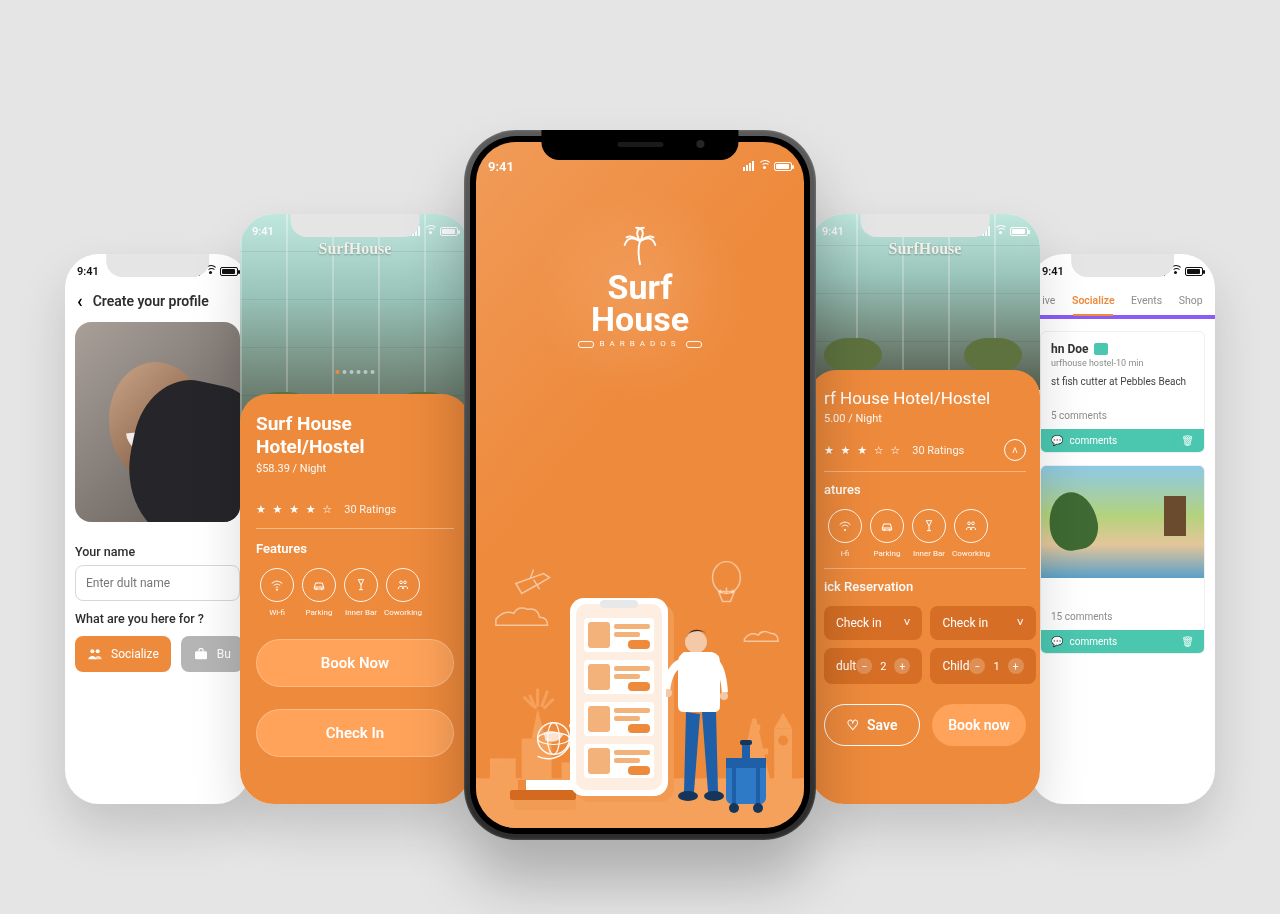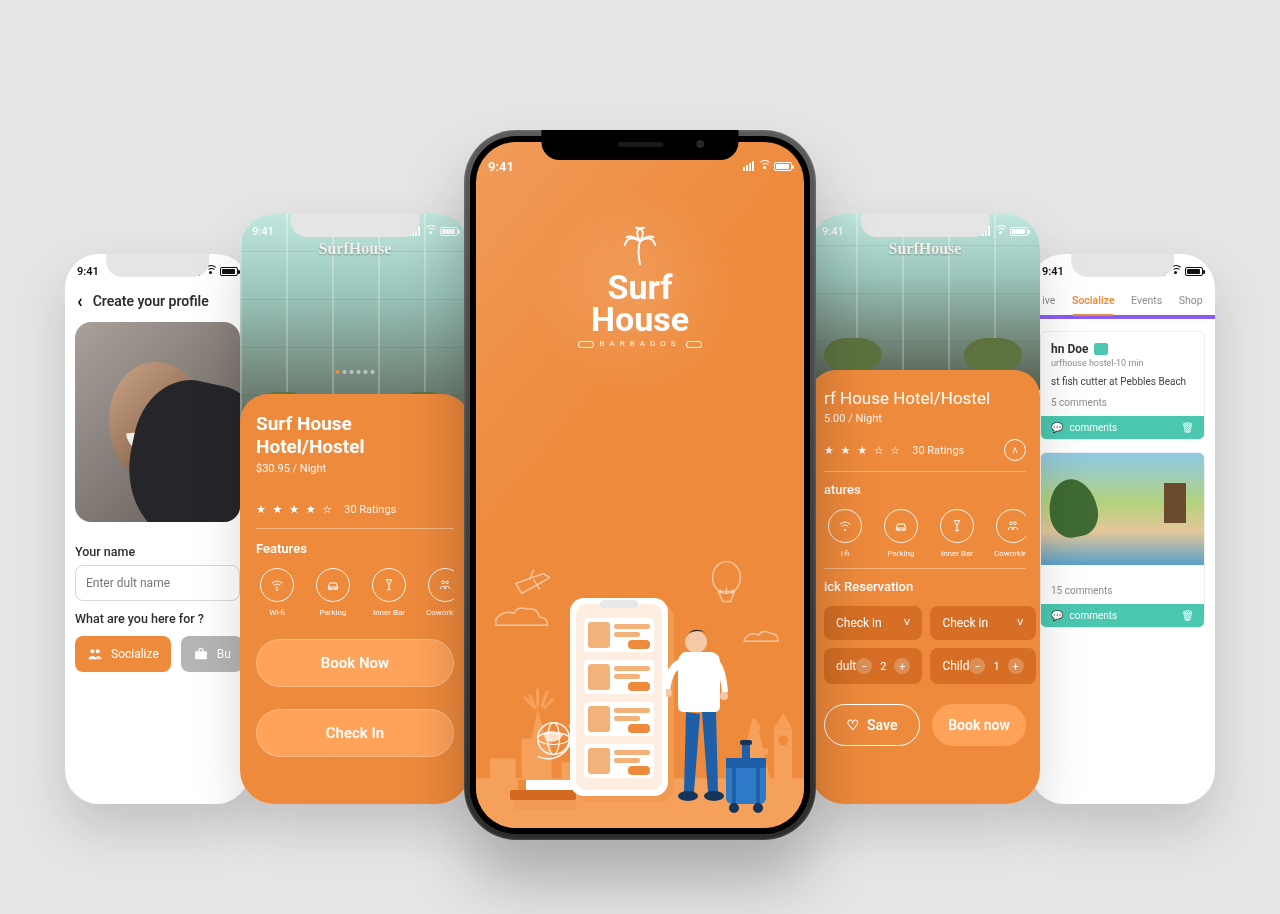--- a/index.html
+++ b/index.html
@@ -80,21 +80,21 @@
   .s2 .building{height:230px;}
   .s2 .dots{bottom:70px;}
   .s2 .sheet{position:absolute;left:0;right:0;top:180px;bottom:0;background:var(--orange);border-radius:28px 28px 0 0;padding:18px 16px 0;color:#fff;}
   .s2 h2{margin:0 0 4px;font-size:19px;font-weight:700;}
   .s2 .price{font-size:11px;opacity:.95;margin-bottom:28px;}
   .stars{letter-spacing:2px;font-size:11px;}
   .ratings{display:flex;align-items:center;gap:10px;color:#fff;}
   .ratings .cnt{font-size:11px;opacity:.9}
   .s2 .divider{height:1px;background:rgba(255,255,255,.4);margin:12px 0;}
   .s2 .feat-t{font-size:13px;font-weight:600;margin:6px 0 12px;}
-  .feat-row{display:flex;gap:14px;overflow:hidden;}
+  .feat-row{display:flex;overflow:hidden;}
   .feat{display:flex;flex-direction:column;align-items:center;gap:6px;width:42px;flex:0 0 auto;}
   .fcirc{width:34px;height:34px;border:1.5px solid rgba(255,255,255,.9);border-radius:50%;display:flex;align-items:center;justify-content:center;}
   .fcirc svg{width:16px;height:16px;stroke:#fff;fill:none;stroke-width:1.5;}
   .flabel{font-size:8px;text-align:center;opacity:.95;white-space:nowrap;}
   .btn-lg{margin-top:22px;background:#ffa35a;border:1px solid rgba(255,255,255,.25);color:#fff;border-radius:26px;text-align:center;padding:14px;font-size:15px;font-weight:600;}
 
   
   .s4 .building{height:170px;}
   .s4 .pill{position:absolute;left:50%;transform:translateX(-50%);bottom:-14px;background:#fff;border-radius:16px;padding:6px 14px;box-shadow:0 6px 14px rgba(0,0,0,.12);}
   .s4 .pill .dots{position:static;transform:none;}
@@ -120,21 +120,21 @@
   .s5 .head h3{margin:0;font-size:14px;font-weight:700;color:var(--ink);}
   .tabs{display:flex;justify-content:space-around;border-bottom:4px solid #8b5cf6;padding:8px 4px 0;font-size:10.5px;color:var(--muted);}
   .tabs .t{padding:4px 4px 8px;position:relative;}
   .tabs .t.active{color:var(--orange);font-weight:600;}
   .tabs .t.active::after{content:"";position:absolute;left:10%;right:10%;bottom:-1px;height:2px;background:var(--orange);}
   .card{margin:12px 10px 0;border:1px solid #efefef;border-radius:6px;overflow:hidden;}
   .card .p{padding:10px 10px 8px;}
   .card .nm{display:flex;align-items:center;gap:6px;font-size:12px;font-weight:700;color:#333;}
   .card .meta{font-size:9px;color:var(--muted);margin-top:2px;white-space:nowrap;overflow:hidden;text-overflow:ellipsis;}
   .card .txt{font-size:10px;color:#444;margin-top:8px;}
-  .card .cm{font-size:10px;color:var(--muted);margin-top:10px;}
+  .card .cm{font-size:10px;color:var(--muted);margin-top:23px;}
   .card .bar{background:var(--teal);color:#fff;display:flex;align-items:center;justify-content:space-between;padding:6px 10px;font-size:10px;}
   .card .ph{height:112px;background:linear-gradient(180deg,#8ec9e6 0%,#b4d27c 45%,#e4c69a 70%,#5aa0c8 100%);position:relative;}
   .card .ph::before{content:"";position:absolute;left:8px;top:26px;width:48px;height:58px;background:#3f6a33;border-radius:50% 50% 40% 40%/60% 60% 40% 40%;transform:rotate(-10deg);}
   .card .ph::after{content:"";position:absolute;right:18px;top:30px;width:22px;height:40px;background:#6a4b2d;}
   .badge{width:14px;height:12px;border-radius:2px;display:inline-block;}
   .badge.teal{background:var(--teal)}
 
   
   .device{position:absolute;left:50%;transform:translateX(-50%);bottom:74px;width:352px;height:710px;z-index:5;}
   .dev-outer{position:absolute;inset:0;border-radius:52px;background:linear-gradient(180deg,#5b5b5b,#2c2c2c);box-shadow:0 40px 60px rgba(0,0,0,.25), inset 0 0 3px rgba(255,255,255,.3);}
@@ -255,21 +255,21 @@
           <i class="on"></i>
           <i></i>
           <i></i>
           <i></i>
           <i></i>
           <i></i>
         </div>
     </div>
     <div class="sheet">
       <h2>Surf House Hotel/Hostel</h2>
-      <div class="price">$30.95 / Night</div>
+      <div class="price">$58.39 / Night</div>
       <div class="ratings">
         <span class="stars">★ ★ ★ ★ ☆</span>
         <span class="cnt">30 Ratings</span>
       </div>
       <div class="divider"></div>
       <div class="feat-t">Features</div>
       <div class="feat-row">
         <div class="feat">
             <div class="fcirc">
               <svg viewBox="0 0 24 24">

